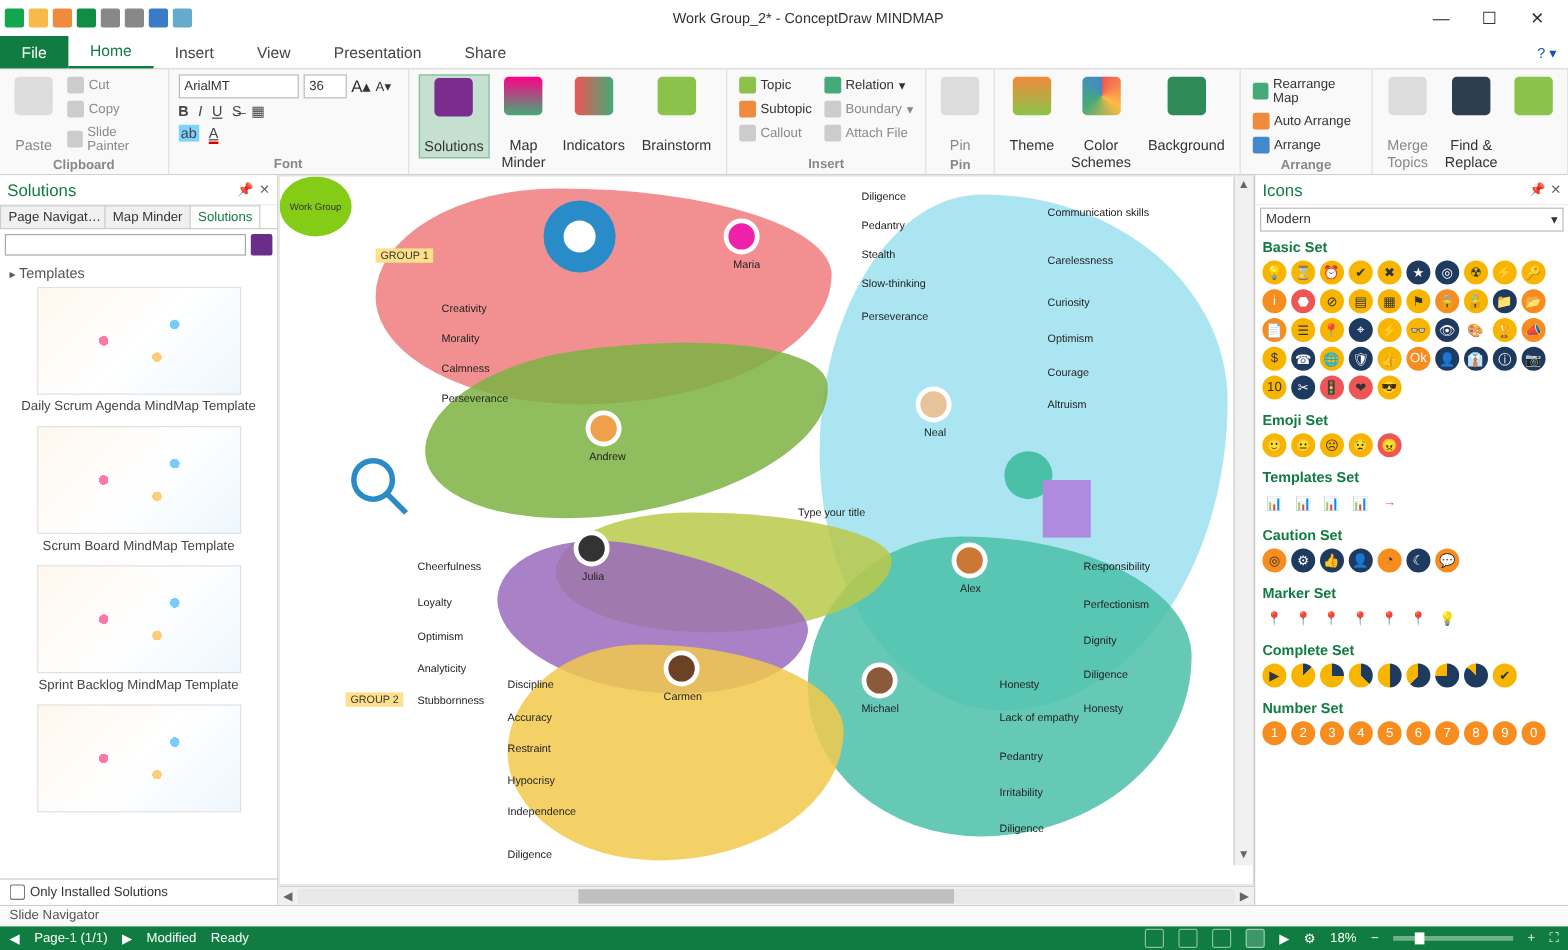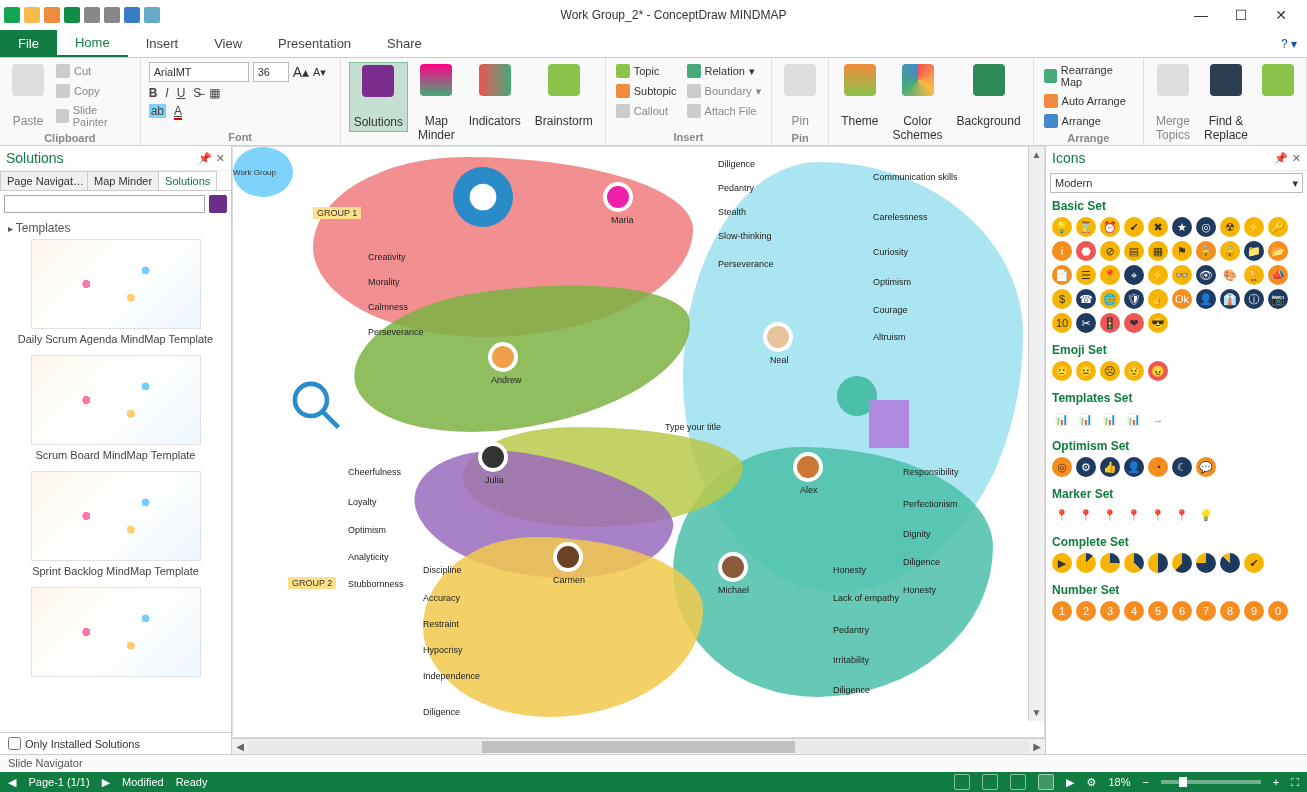--- a/index.html
+++ b/index.html
@@ -68,21 +68,21 @@
 
 .slide-nav { height:18px; border-top:1px solid #ccc; padding:2px 8px; font-size:11px; color:#555; background:#fafafa;}
 .statusbar { height:20px; background:#107c41; color:#fff; display:flex; align-items:center; font-size:11px; padding:0 8px; gap:12px;}
 .statusbar .spacer{flex:1;}
 .statusbar .sicon2{ width:16px; height:16px; border:1px solid rgba(255,255,255,.5); border-radius:2px;}
 .zoom-slider{ width:100px; height:4px; background:rgba(255,255,255,.4); position:relative;}
 .zoom-slider::after{content:""; position:absolute; left:18%; top:-3px; width:8px; height:10px; background:#fff;}
 
 
 .mm-shape{position:absolute;}
-.mm-center{left:380px; top:270px; width:60px; height:50px; border-radius:50%; background:#7dd3fc; display:flex; align-items:center; font-size:8px; text-align:center;}
+.mm-center{left:380px; top:270px; width:60px; height:50px; border-radius:50%; background:#84cc16; display:flex; align-items:center; justify-content:center; font-size:8px; text-align:center;}
 .mm-blob{position:absolute; border-radius:40% 60% 55% 45%/50% 40% 60% 50%; opacity:.85;}
 .mm-red{background:#ef7b7e; left:80px; top:10px; width:380px; height:180px;}
 .mm-cyan{background:#9ce0ee; left:450px; top:15px; width:340px; height:430px;}
 .mm-green{background:#7cb342; left:120px; top:140px; width:340px; height:140px; transform:rotate(-8deg);}
 .mm-olive{background:#b8c94a; left:230px; top:280px; width:280px; height:100px;}
 .mm-purple{background:#9a6bbc; left:180px; top:310px; width:260px; height:120px; transform:rotate(10deg);}
 .mm-yellow{background:#f2c94c; left:190px; top:390px; width:280px; height:180px;}
 .mm-teal{background:#4ac0a8; left:440px; top:300px; width:320px; height:250px;}
 .mm-label{position:absolute; font-size:9px; color:#222; white-space:nowrap;}
 .mm-person{position:absolute; width:30px; height:30px; border-radius:50%; background:#fff; }
@@ -514,21 +514,21 @@
 
     <div class="icon-section-title">Templates Set</div>
     <div class="icon-grid">
       <span class="ic">📊</span>
         <span class="ic">📊</span>
         <span class="ic">📊</span>
         <span class="ic">📊</span>
         <span class="ic" style="color:#e55">→</span>
     </div>
 
-    <div class="icon-section-title">Optimism Set</div>
+    <div class="icon-section-title">Caution Set</div>
     <div class="icon-grid">
       <span class="ic" style="background:#f78c1f">◎</span>
         <span class="ic" style="background:#1f3a5f;color:#fff">⚙</span>
         <span class="ic" style="background:#1f3a5f;color:#fff">👍</span>
         <span class="ic" style="background:#1f3a5f;color:#fff">👤</span>
         <span class="ic" style="background:#f78c1f">◔</span>
         <span class="ic" style="background:#1f3a5f;color:#fff">☾</span>
         <span class="ic" style="background:#f78c1f">💬</span>
     </div>
 

